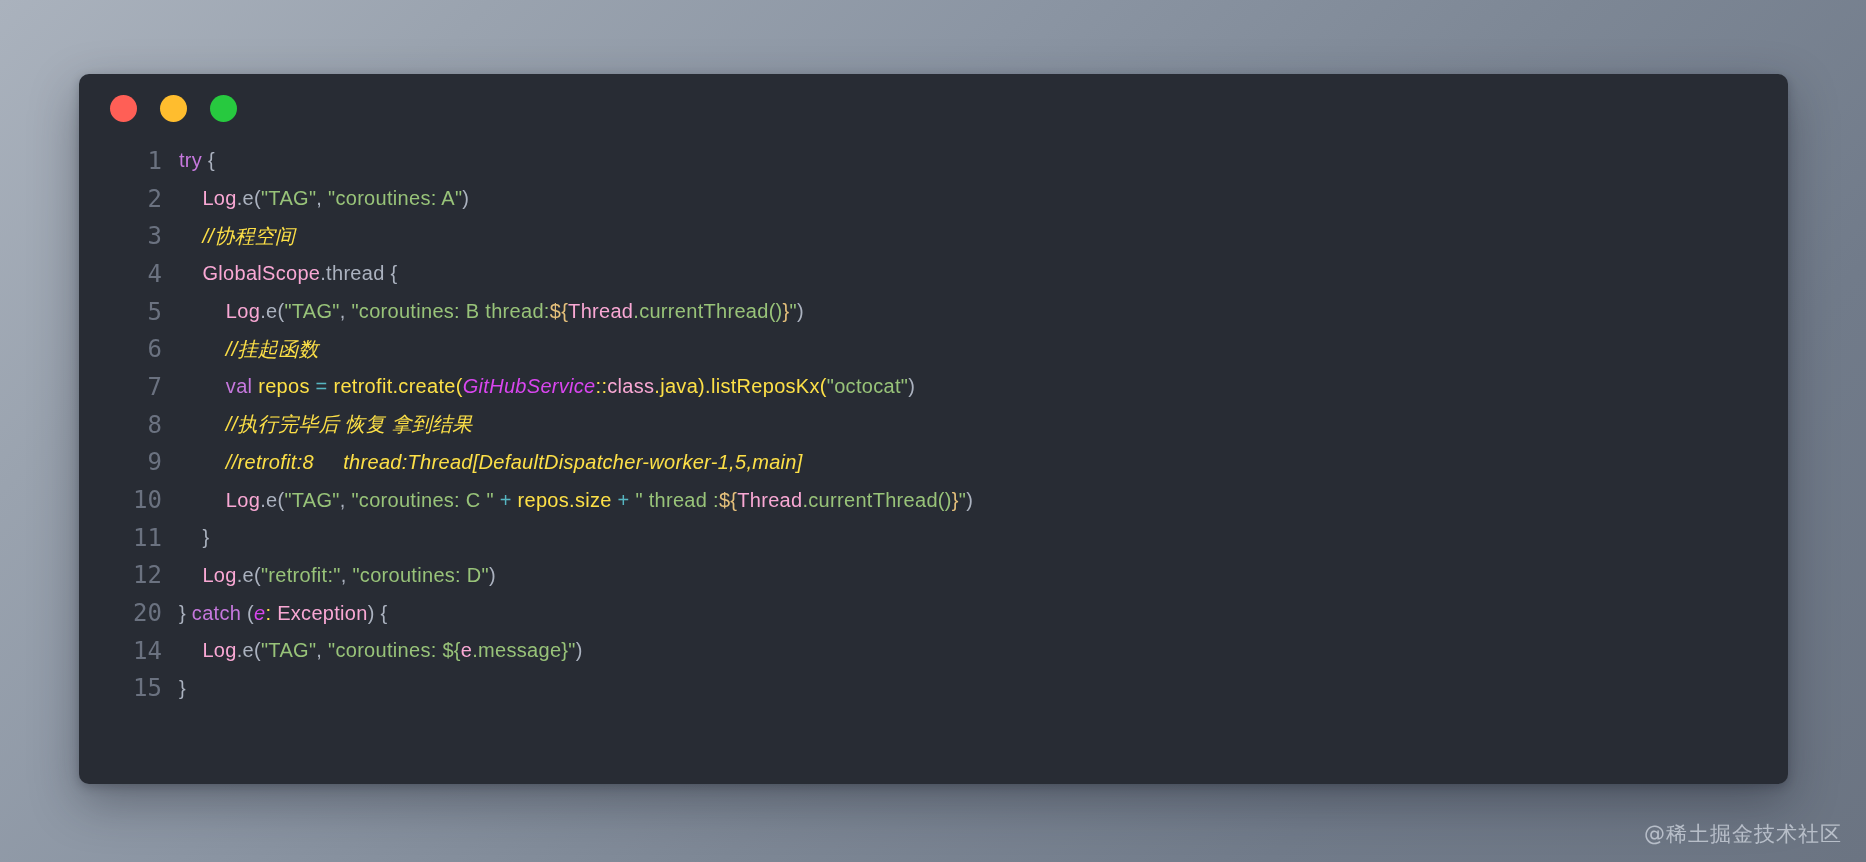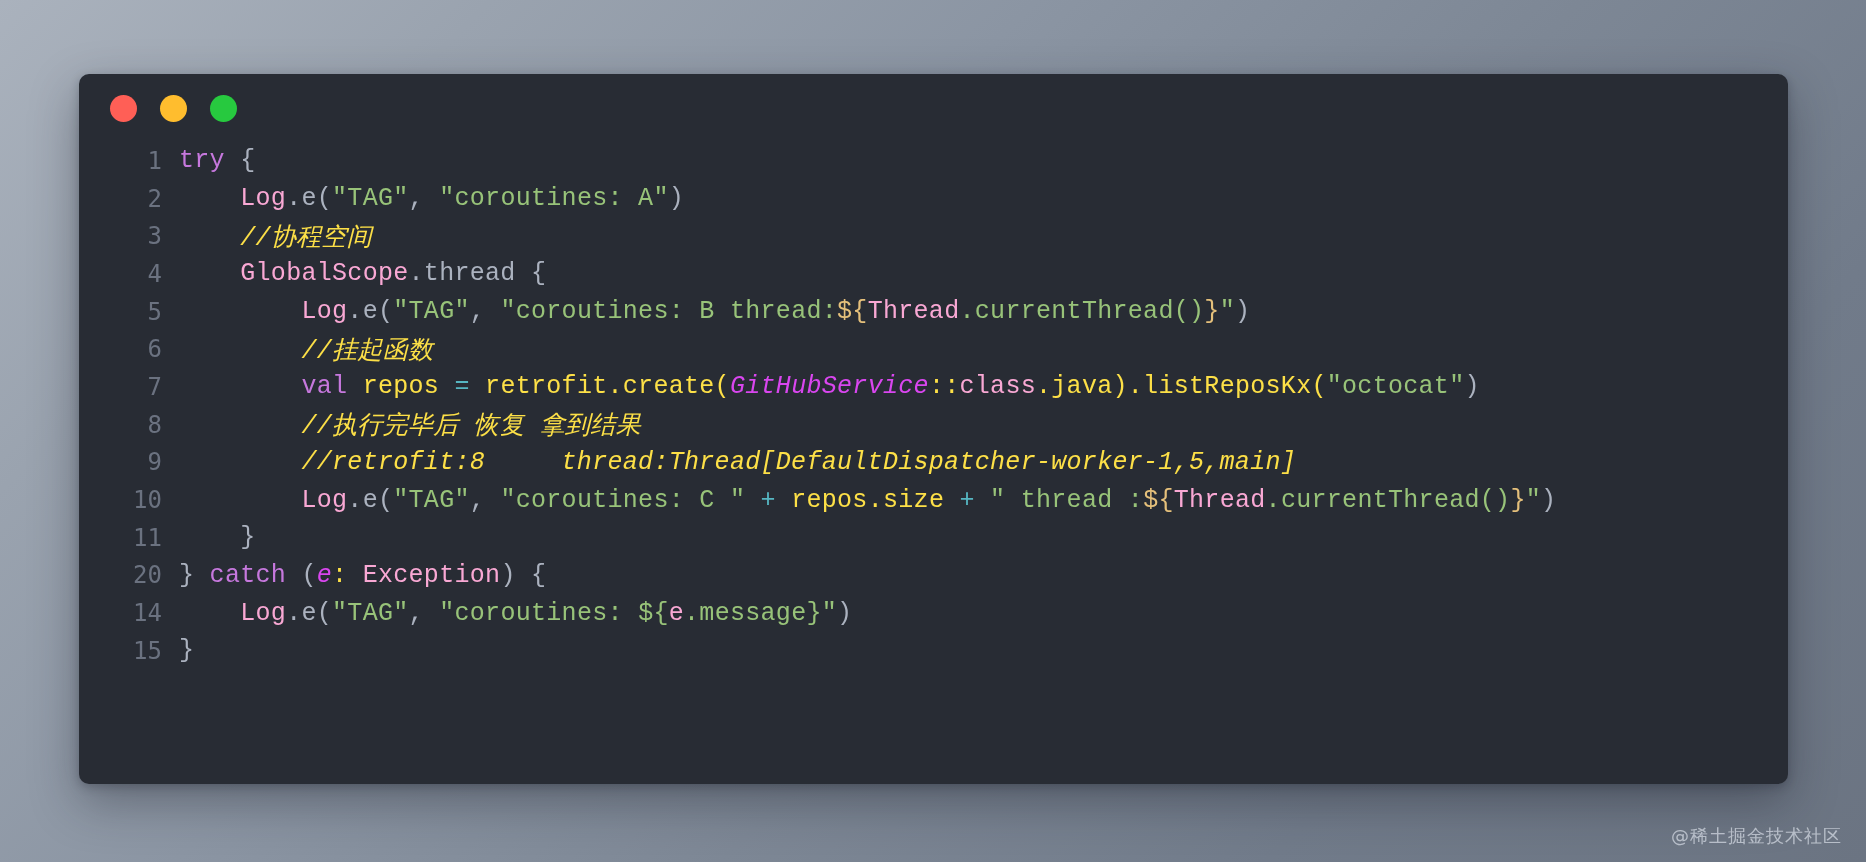--- a/index.html
+++ b/index.html
@@ -68,24 +68,24 @@
     color: #6b7280;
     font-size: 24px;
     font-family: "DejaVu Sans Mono", "Liberation Mono", monospace;
     vertical-align: middle;
     user-select: none;
     white-space: pre;
   }
   .code-cell {
     padding: 0;
     vertical-align: middle;
-    font-size: 25px;
+    font-size: 20px;
     letter-spacing: 0.3px;
     white-space: pre;
-    font-family: Liberation Mono, monospace;
+    font-family: Liberation Sans, sans-serif;
     color: #abb2bf;
   }
 
   
   .kw      { color: #c678dd; }          
   .ident   { color: #f9a8d4; }          
   .fn      { color: #abb2bf; }          
   .punct   { color: #abb2bf; }
   .str     { color: #98c379; }          
   .tmplbrc { color: #e5c07b; }          
@@ -94,21 +94,21 @@
   .cmt     { color: #fde047; font-style: italic; }
   .ital    { font-style: italic; color: #d946ef; }
   .plain   { color: #fde047; }
 
   
   .watermark {
     position: absolute;
     right: 24px;
     bottom: 14px;
     font-family: "DejaVu Sans", "Liberation Sans", sans-serif;
-    font-size: 18px;
+    font-size: 21px;
     color: rgba(235,240,248,0.60);
     letter-spacing: 1px;
     white-space: nowrap;
   }
 </style>
 </head>
 <body>
 
 <div class="window">
 
@@ -170,20 +170,24 @@
       <tr class="code-row">
         <td class="gutter">10</td>
         <td class="code-cell"><span class="plain">        </span><span class="ident">Log</span><span class="fn">.e</span><span class="punct">(</span><span class="str">"TAG"</span><span class="punct">, </span><span class="str">"coroutines: C "</span><span class="op"> + </span><span class="plain">repos.size</span><span class="op"> + </span><span class="str">" thread :</span><span class="tmplbrc">${</span><span class="ident">Thread</span><span class="tmpl">.currentThread()</span><span class="tmplbrc">}</span><span class="str">"</span><span class="punct">)</span></td>
       </tr>
 
       <tr class="code-row">
         <td class="gutter">11</td>
         <td class="code-cell"><span class="plain">    </span><span class="punct">}</span></td>
       </tr>
 
+      <tr class="code-row">
+        <td class="gutter">12</td>
+        <td class="code-cell"><span class="plain">    </span><span class="ident">Log</span><span class="fn">.e</span><span class="punct">(</span><span class="str">"retrofit:"</span><span class="punct">, </span><span class="str">"coroutines: D"</span><span class="punct">)</span></td>
+      </tr>
 
       <tr class="code-row">
         <td class="gutter">20</td>
         <td class="code-cell"><span class="punct">} </span><span class="kw">catch</span><span class="punct"> (</span><span class="ital">e</span><span class="plain">: </span><span class="ident">Exception</span><span class="punct">) {</span></td>
       </tr>
 
       <tr class="code-row">
         <td class="gutter">14</td>
         <td class="code-cell"><span class="plain">    </span><span class="ident">Log</span><span class="fn">.e</span><span class="punct">(</span><span class="str">"TAG"</span><span class="punct">, </span><span class="str">"coroutines: </span><span class="tmpl">${</span><span class="ident">e</span><span class="tmpl">.message</span><span class="tmpl">}</span><span class="str">"</span><span class="punct">)</span></td>
       </tr>

